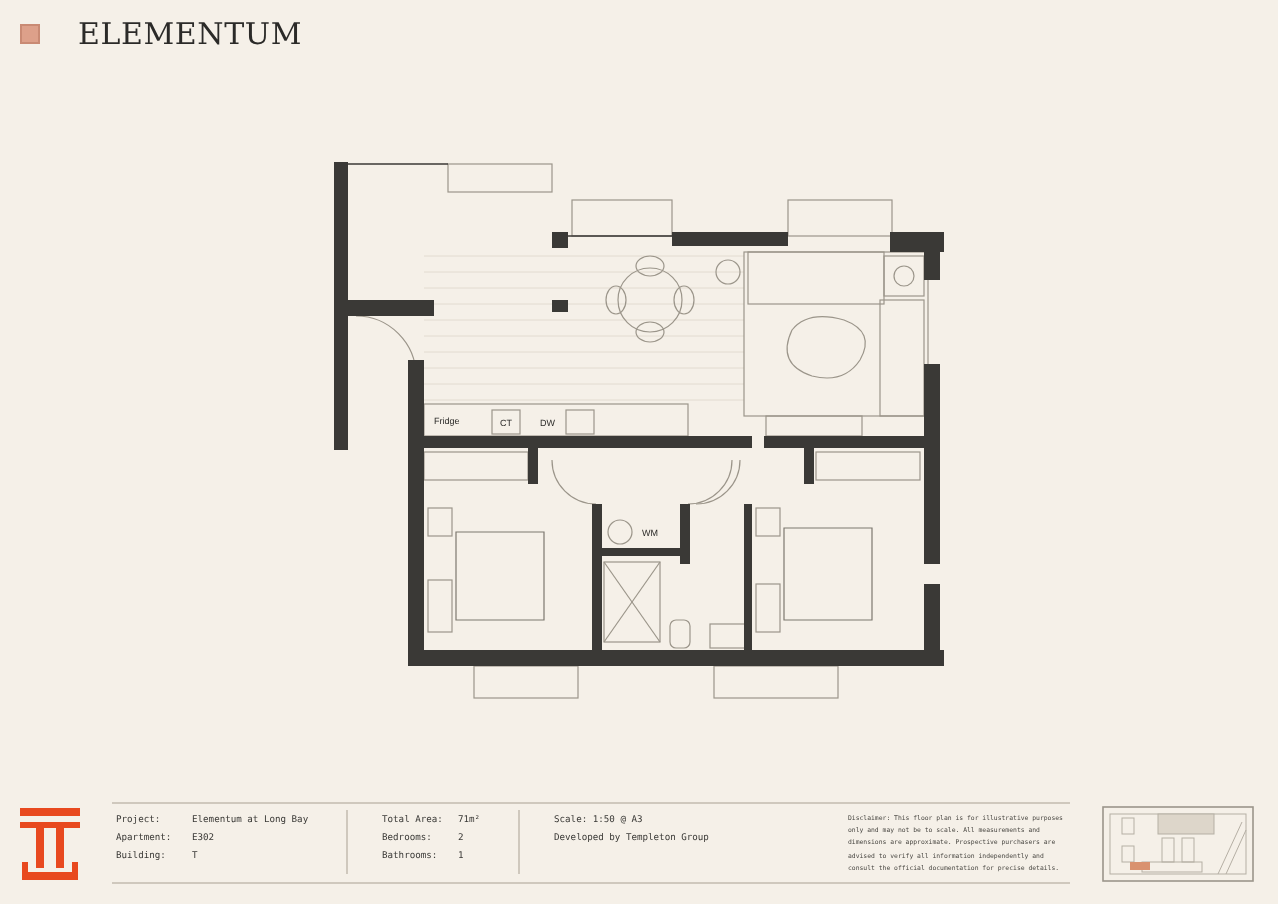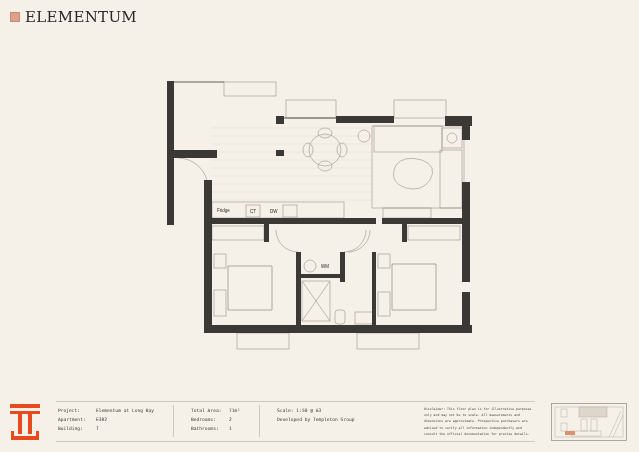--- a/index.html
+++ b/index.html
@@ -1,17 +1,17 @@
 <!DOCTYPE html>
 <html><head>
 <meta charset="utf-8">
 <style>
   html, body { margin:0; padding:0; }
   body { width:639px; height:452px; background:#f5f0e8; position:relative; overflow:hidden; font-family:"Liberation Sans", sans-serif; }
-  .header { position:absolute; left:10px; top:8px; display:flex; align-items:center; gap:5px; }
+  .header { position:absolute; left:10px; top:8px; display:flex; align-items:center; gap:19px; }
   .logo-sq { width:10px; height:10px; background:#dda08a; border:1px solid #c98a74; box-sizing:border-box; }
   .brand { font-family:"DejaVu Serif", serif; font-size:15px; letter-spacing:0.3px; color:#2b2a28; }
   .plan { position:absolute; left:0; top:0; }
   .footer-line { position:absolute; left:56px; width:479px; height:1px; background:#cfc8bd; }
   .tlogo { position:absolute; left:10px; top:404px; width:30px; height:36px; }
   .info { position:absolute; font-family:"DejaVu Sans Mono", monospace; font-size:4.6px; color:#3a3936; line-height:8.8px; }
   .info .row { display:flex; }
   .info .k { width:38px; }
   .sep { position:absolute; width:1px; background:#cfc8bd; }
   .disc { position:absolute; left:424px; top:406px; width:108px; font-family:"DejaVu Sans Mono", monospace; font-size:3.2px; line-height:6.2px; color:#4a4843; }

